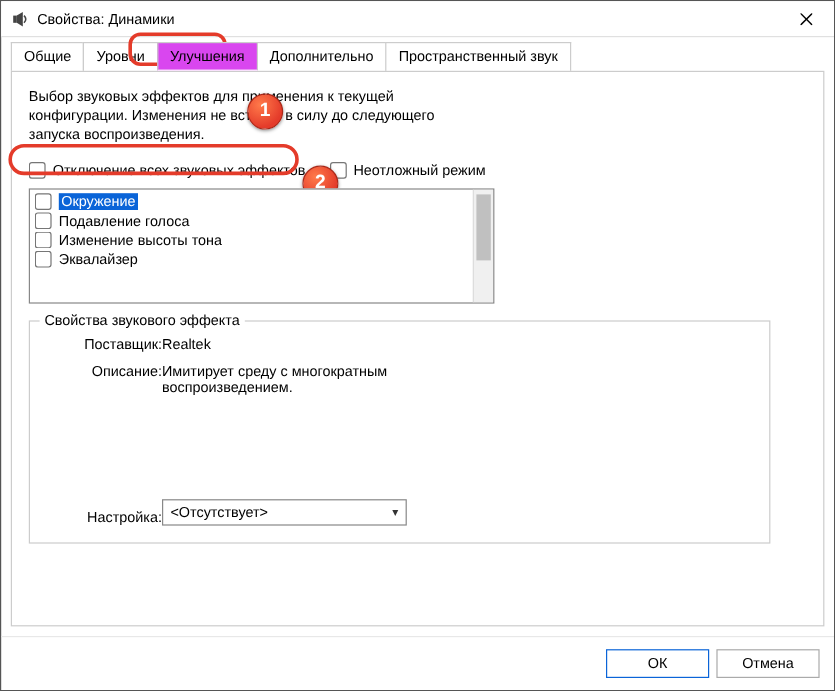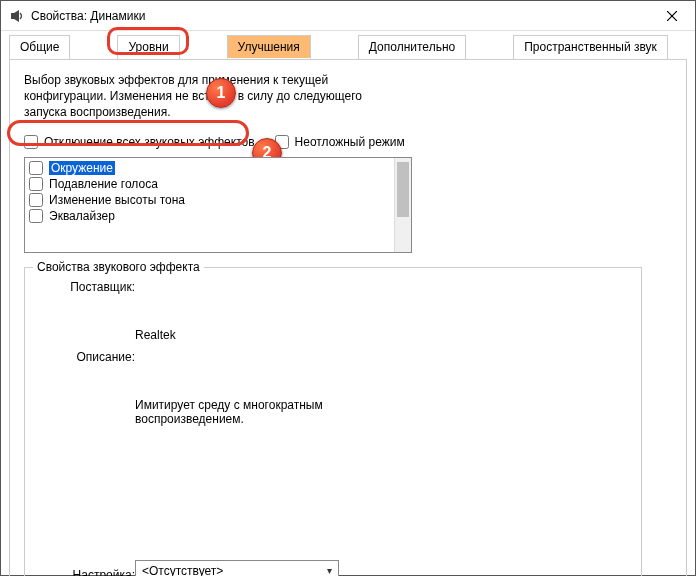--- a/index.html
+++ b/index.html
@@ -5,23 +5,23 @@
 * { box-sizing: border-box; margin: 0; padding: 0; font-family: "Segoe UI", Tahoma, sans-serif; }
 body { background: #fff; width: 696px; height: 576px; overflow: hidden; }
 
 .window { width: 696px; height: 576px; border: 1px solid #555; background: #fff; display: flex; flex-direction: column; }
 
 .titlebar { height: 30px; background: #fff; display: flex; align-items: center; padding: 0 0 0 8px; border-bottom: 1px solid #e0e0e0; }
 .titlebar .icon { width: 16px; height: 16px; margin-right: 6px; }
 .titlebar .title { font-size: 12px; color: #000; flex: 1; }
 .titlebar .close { width: 46px; height: 30px; display: flex; align-items: center; justify-content: center; color: #000; }
 
-.tabs { display: flex; padding: 4px 8px 0 8px; position: relative; gap: 48px; }
+.tabs { display: flex; padding: 4px 8px 0 8px; position: relative; }
 .tab { padding: 4px 10px; font-size: 12px; background: #fff; border: 1px solid #ccc; border-bottom: none; margin-right: -1px; position: relative; color: #000; cursor: default; }
-.tab.active { background: #fdba74; z-index: 2; border-bottom: 1px solid #fff; }
+.tab.active { background: #d946ef; z-index: 2; border-bottom: 1px solid #fff; }
 
 .tab-body { border: 1px solid #ccc; margin: 0 8px 8px 8px; flex: 1; padding: 12px 14px; position: relative; }
 
 .desc { font-size: 12px; color: #000; line-height: 1.35; margin-bottom: 14px; max-width: 380px; }
 
 .checkrow { display: flex; align-items: center; gap: 20px; margin-bottom: 8px; }
 .chk { display: flex; align-items: center; gap: 6px; font-size: 12px; }
 .chk input { width: 14px; height: 14px; }
 
 .listbox { width: 388px; height: 96px; border: 1px solid #888; background: #fff; overflow: hidden; position: relative; display: flex; }
@@ -29,21 +29,21 @@
 .litem { display: flex; align-items: center; gap: 6px; font-size: 12px; padding: 1px 2px; }
 .litem input { width: 14px; height: 14px; }
 .litem.selected span { background: #0a64d8; color: #fff; padding: 0 2px; }
 .scroll { width: 17px; background: #f0f0f0; border-left: 1px solid #ddd; position: relative; }
 .scroll .thumb { position: absolute; left: 2px; right: 2px; top: 4px; height: 55px; background: #c0c0c0; border-radius: 0; }
 
 .groupbox { border: 1px solid #ccc; margin-top: 14px; padding: 12px 14px 14px 14px; position: relative; width: 618px; }
 .groupbox .legend { position: absolute; top: -8px; left: 8px; background: #fff; padding: 0 4px; font-size: 12px; }
 .grow { display: flex; font-size: 12px; margin-bottom: 8px; }
 .grow .lbl { width: 96px; text-align: right; padding-right: 0; }
-.grow .val { flex: 1; margin-top: 48px; }
+.grow .val { flex: 1; }
 
 .combo { width: 204px; height: 22px; border: 1px solid #888; display: flex; align-items: center; padding: 0 6px; font-size: 12px; justify-content: space-between; background: #fff; }
 .combo .chev { font-size: 10px; color: #333; }
 
 .buttons { display: flex; justify-content: flex-end; gap: 6px; padding: 10px 12px; border-top: 1px solid #e8e8e8; }
 .btn { min-width: 86px; height: 24px; border: 1px solid #aaa; background: #fff; font-size: 12px; padding: 0 12px; cursor: default; }
 .btn.primary { border: 1px solid #0a64d8; }
 .btn.disabled { color: #999; }
 
 

